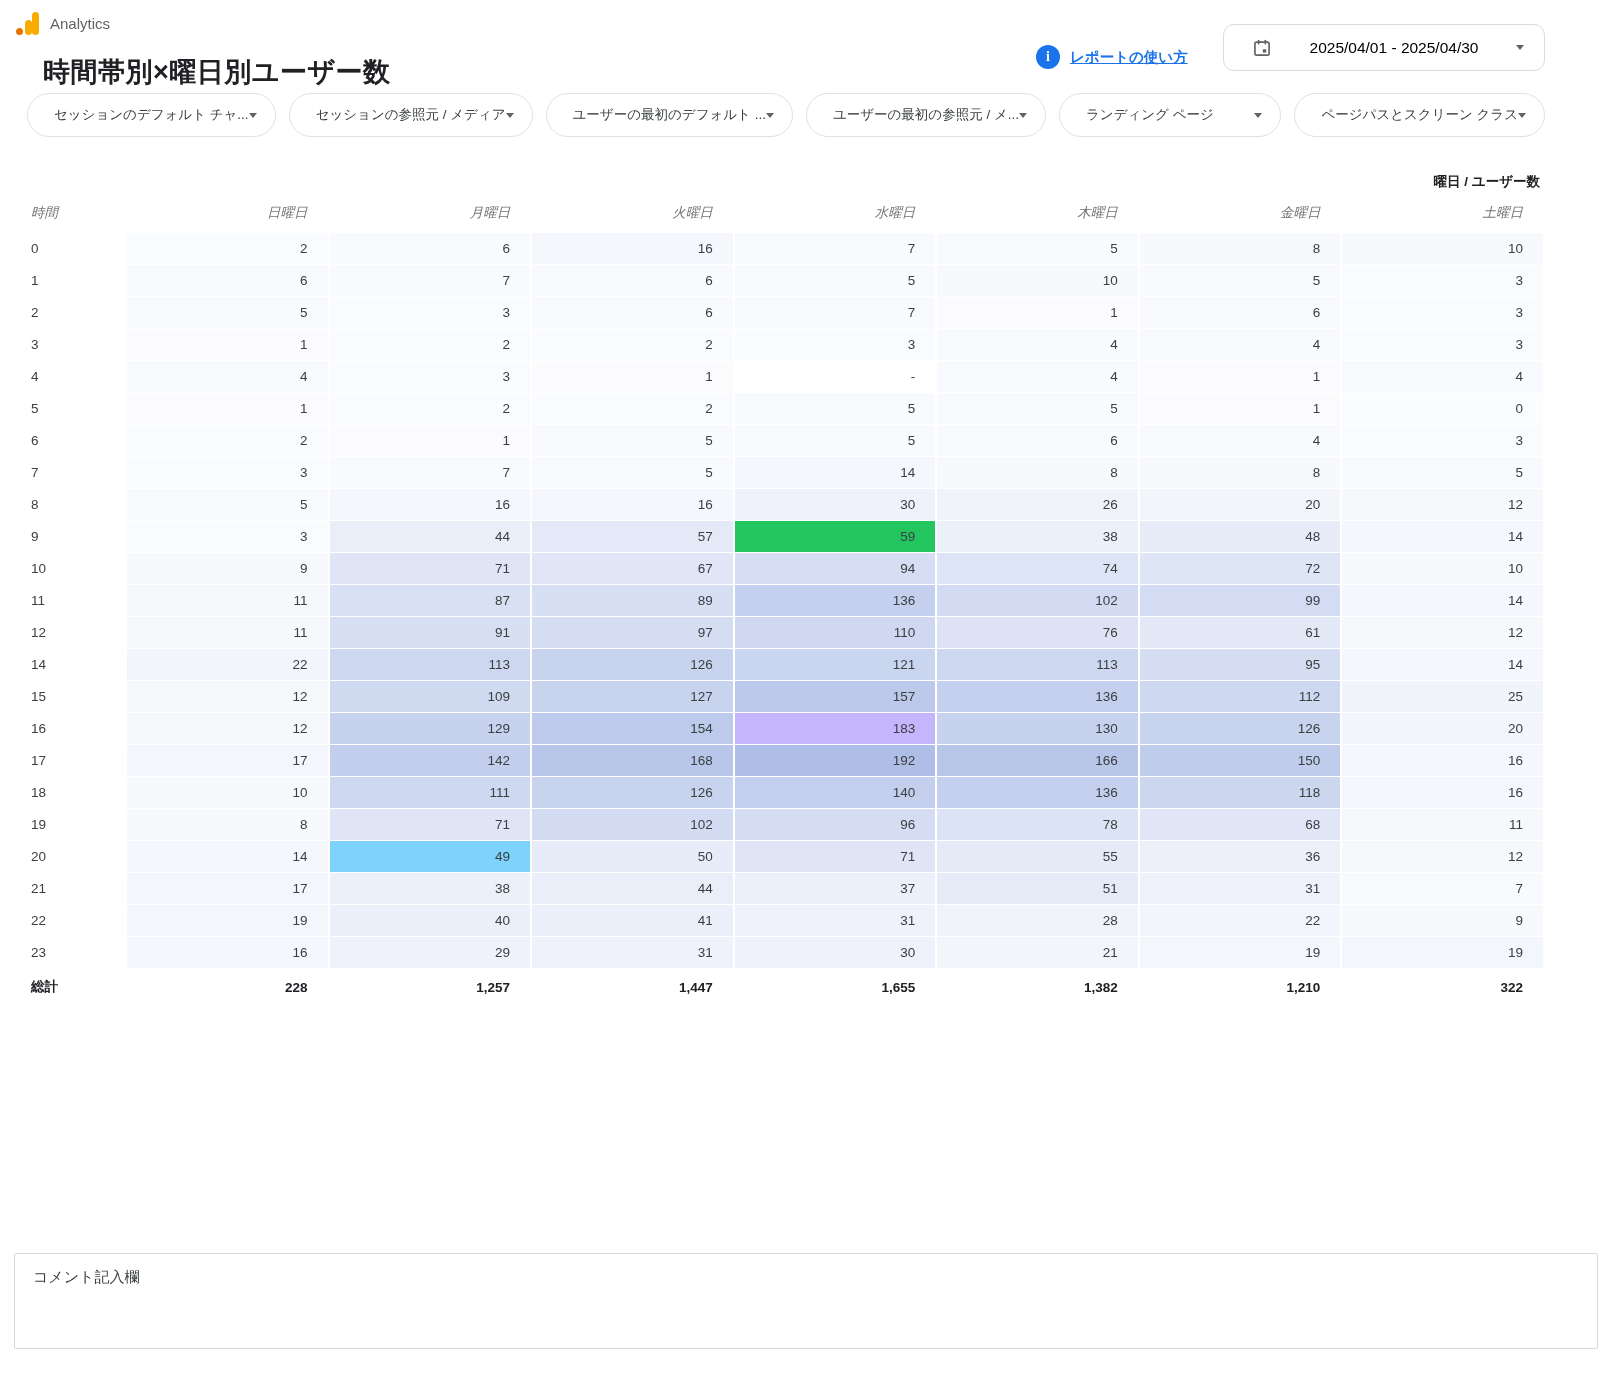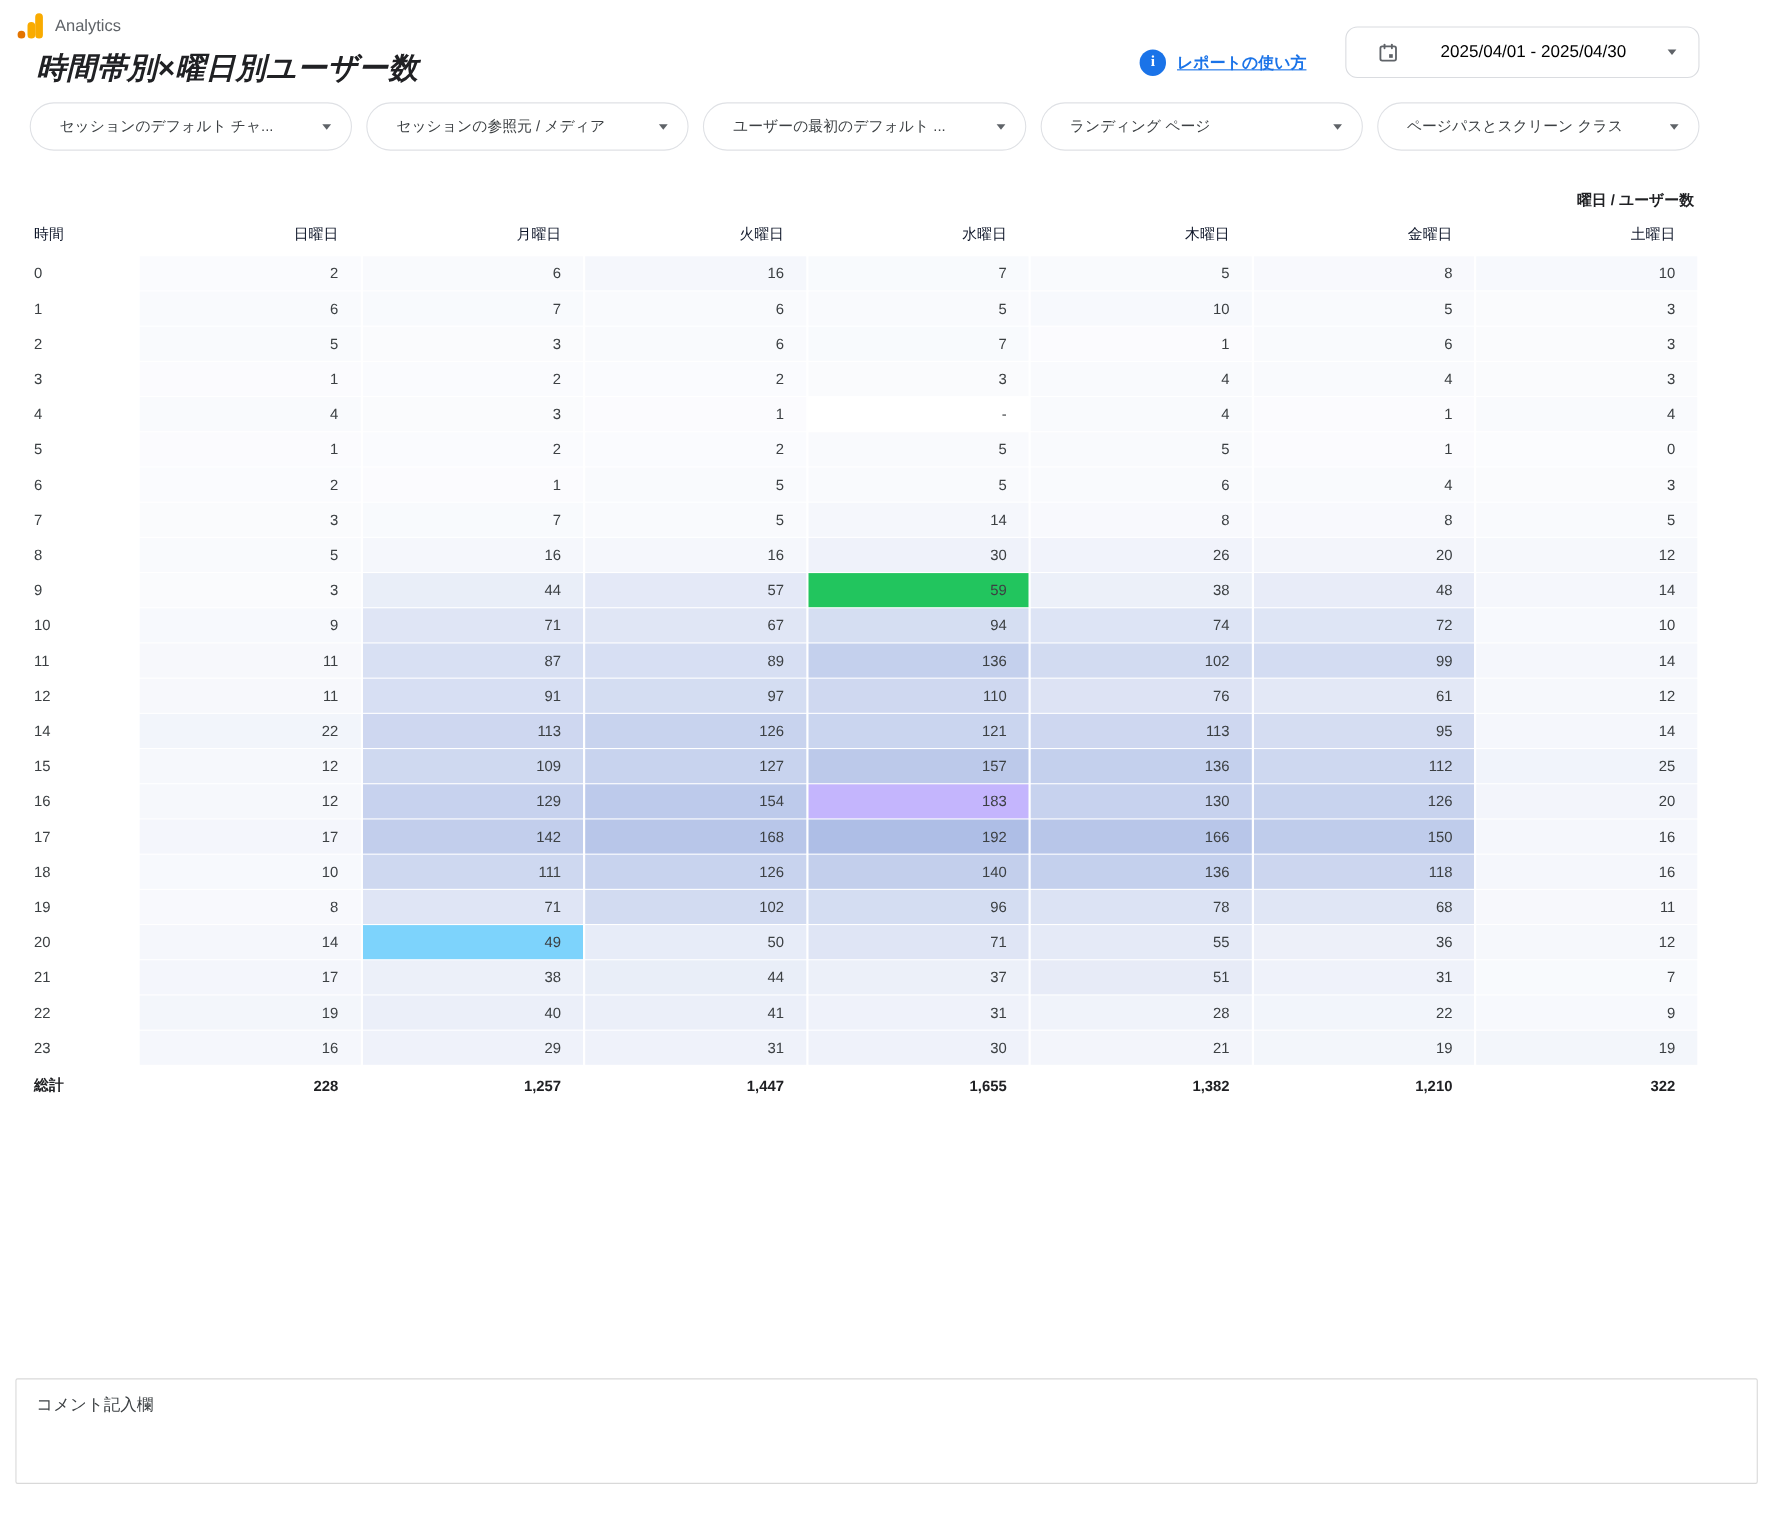--- a/index.html
+++ b/index.html
@@ -13,41 +13,41 @@
     background:#ffffff; color:#202124;
     font-family:"Liberation Sans","DejaVu Sans",sans-serif;
   }
   .header{ position:relative; height:93px; }
   .brand-row{ position:absolute; left:14px; top:10px; display:flex; align-items:center; gap:9px; }
   .ga-logo{ position:relative; width:27px; height:27px; }
   .ga-logo .bar-tall{ position:absolute; right:2px; top:2px; width:7px; height:23px; border-radius:4px; background:var(--logo-orange); }
   .ga-logo .bar-mid{ position:absolute; left:11px; bottom:2px; width:7px; height:15px; border-radius:4px; background:var(--logo-orange); }
   .ga-logo .dot{ position:absolute; left:2px; bottom:2px; width:7px; height:7px; border-radius:50%; background:var(--logo-dark-orange); }
   .brand{ font-size:15px; color:#5f6368; }
-  .page-title{ position:absolute; left:27px; top:38px; margin:6px; font-size:27px; font-weight:700; color:#202124; letter-spacing:.5px;font-style:italic; }
+  .page-title{ position:absolute; left:27px; top:38px; margin:16px; font-size:27px; font-weight:700; color:#202124; letter-spacing:.5px; }
   .help{ position:absolute; left:1036px; top:45px; display:flex; align-items:center; gap:10px; }
   .info-icon{ width:24px; height:24px; border-radius:50%; background:var(--accent); color:#fff;
     font-weight:700; font-size:14px; line-height:1; display:flex; align-items:center; justify-content:center;
     font-family:"Liberation Serif","DejaVu Serif",serif; cursor:pointer; }
   .help-link{ font-size:14.5px; font-weight:700; color:var(--accent); text-decoration:underline; }
   .date-box{ position:absolute; right:67px; top:24px; width:322px; height:47px; border:1px solid #dadce0;
     border-radius:11px; display:flex; align-items:center; padding:0 20px 0 28px; gap:10px; background:#fff; cursor:pointer; }
   .date-text{ flex:1; text-align:center; font-size:15.5px; color:#000000; }
   .caret{ width:0; height:0; border-left:4.5px solid transparent; border-right:4.5px solid transparent; border-top:5.5px solid #5f6368; }
 
   .filter-row{ display:flex; gap:13px; margin:0 67px 0 27px; }
   .chip{ flex:1; height:44px; border:1px solid #dfe1e5; border-radius:22px; background:#fff;
     display:flex; align-items:center; padding:0 18px 0 26px; cursor:pointer; }
   .chip-label{ flex:1; font-size:13.5px; color:#3c4043; white-space:nowrap; overflow:hidden; }
 
   .corner-label{ margin:36px 67px 0 27px; text-align:right; font-size:13.5px; font-weight:700; color:#202124; padding-right:5px; }
 
   .heat-table{ margin:4px 67px 0 27px; width:1518px; border-collapse:separate; border-spacing:2px 1px; table-layout:fixed; }
   .heat-table col.col-hour{ width:96px; }
-  .heat-table th{ font-weight:400; font-size:13.5px; color:#0f172a; text-align:right; padding:8px 20px 10px 0; white-space:nowrap; }
+  .heat-table th{ font-weight:400; font-size:13.5px; color:#737373; text-align:right; padding:8px 20px 10px 0; white-space:nowrap;font-style:italic; }
   .heat-table th.h-hour{ text-align:left; padding-left:2px; }
   .heat-table td{ font-size:13.5px; color:#3c4043; height:31px; }
   .heat-table td.hour{ text-align:left; padding-left:2px; background:#fff; }
   .heat-table td.val{ text-align:right; padding-right:20px; }
   .heat-table tfoot td{ font-weight:700; color:#202124; background:#fff; padding-top:6px; }
 
   .comment{ margin:252px 14px 0 14px; height:96px; border:1px solid #d9d9d9; border-radius:2px;
     padding:14px 18px; font-size:15px; color:#3c4043; background:#fff; }
 </style>
 </head>
@@ -88,20 +88,24 @@
     </div>
     <div class="chip">
       <span class="chip-label">セッションの参照元 / メディア</span>
       <span class="caret"></span>
     </div>
     <div class="chip">
       <span class="chip-label">ユーザーの最初のデフォルト ...</span>
       <span class="caret"></span>
     </div>
     <div class="chip">
+      <span class="chip-label">ユーザーの最初の参照元 / メ...</span>
+      <span class="caret"></span>
+    </div>
+    <div class="chip">
       <span class="chip-label">ランディング ページ</span>
       <span class="caret"></span>
     </div>
     <div class="chip">
       <span class="chip-label">ページパスとスクリーン クラス</span>
       <span class="caret"></span>
     </div>
   </div>
 
 <div class="corner-label">曜日 / ユーザー数</div>

